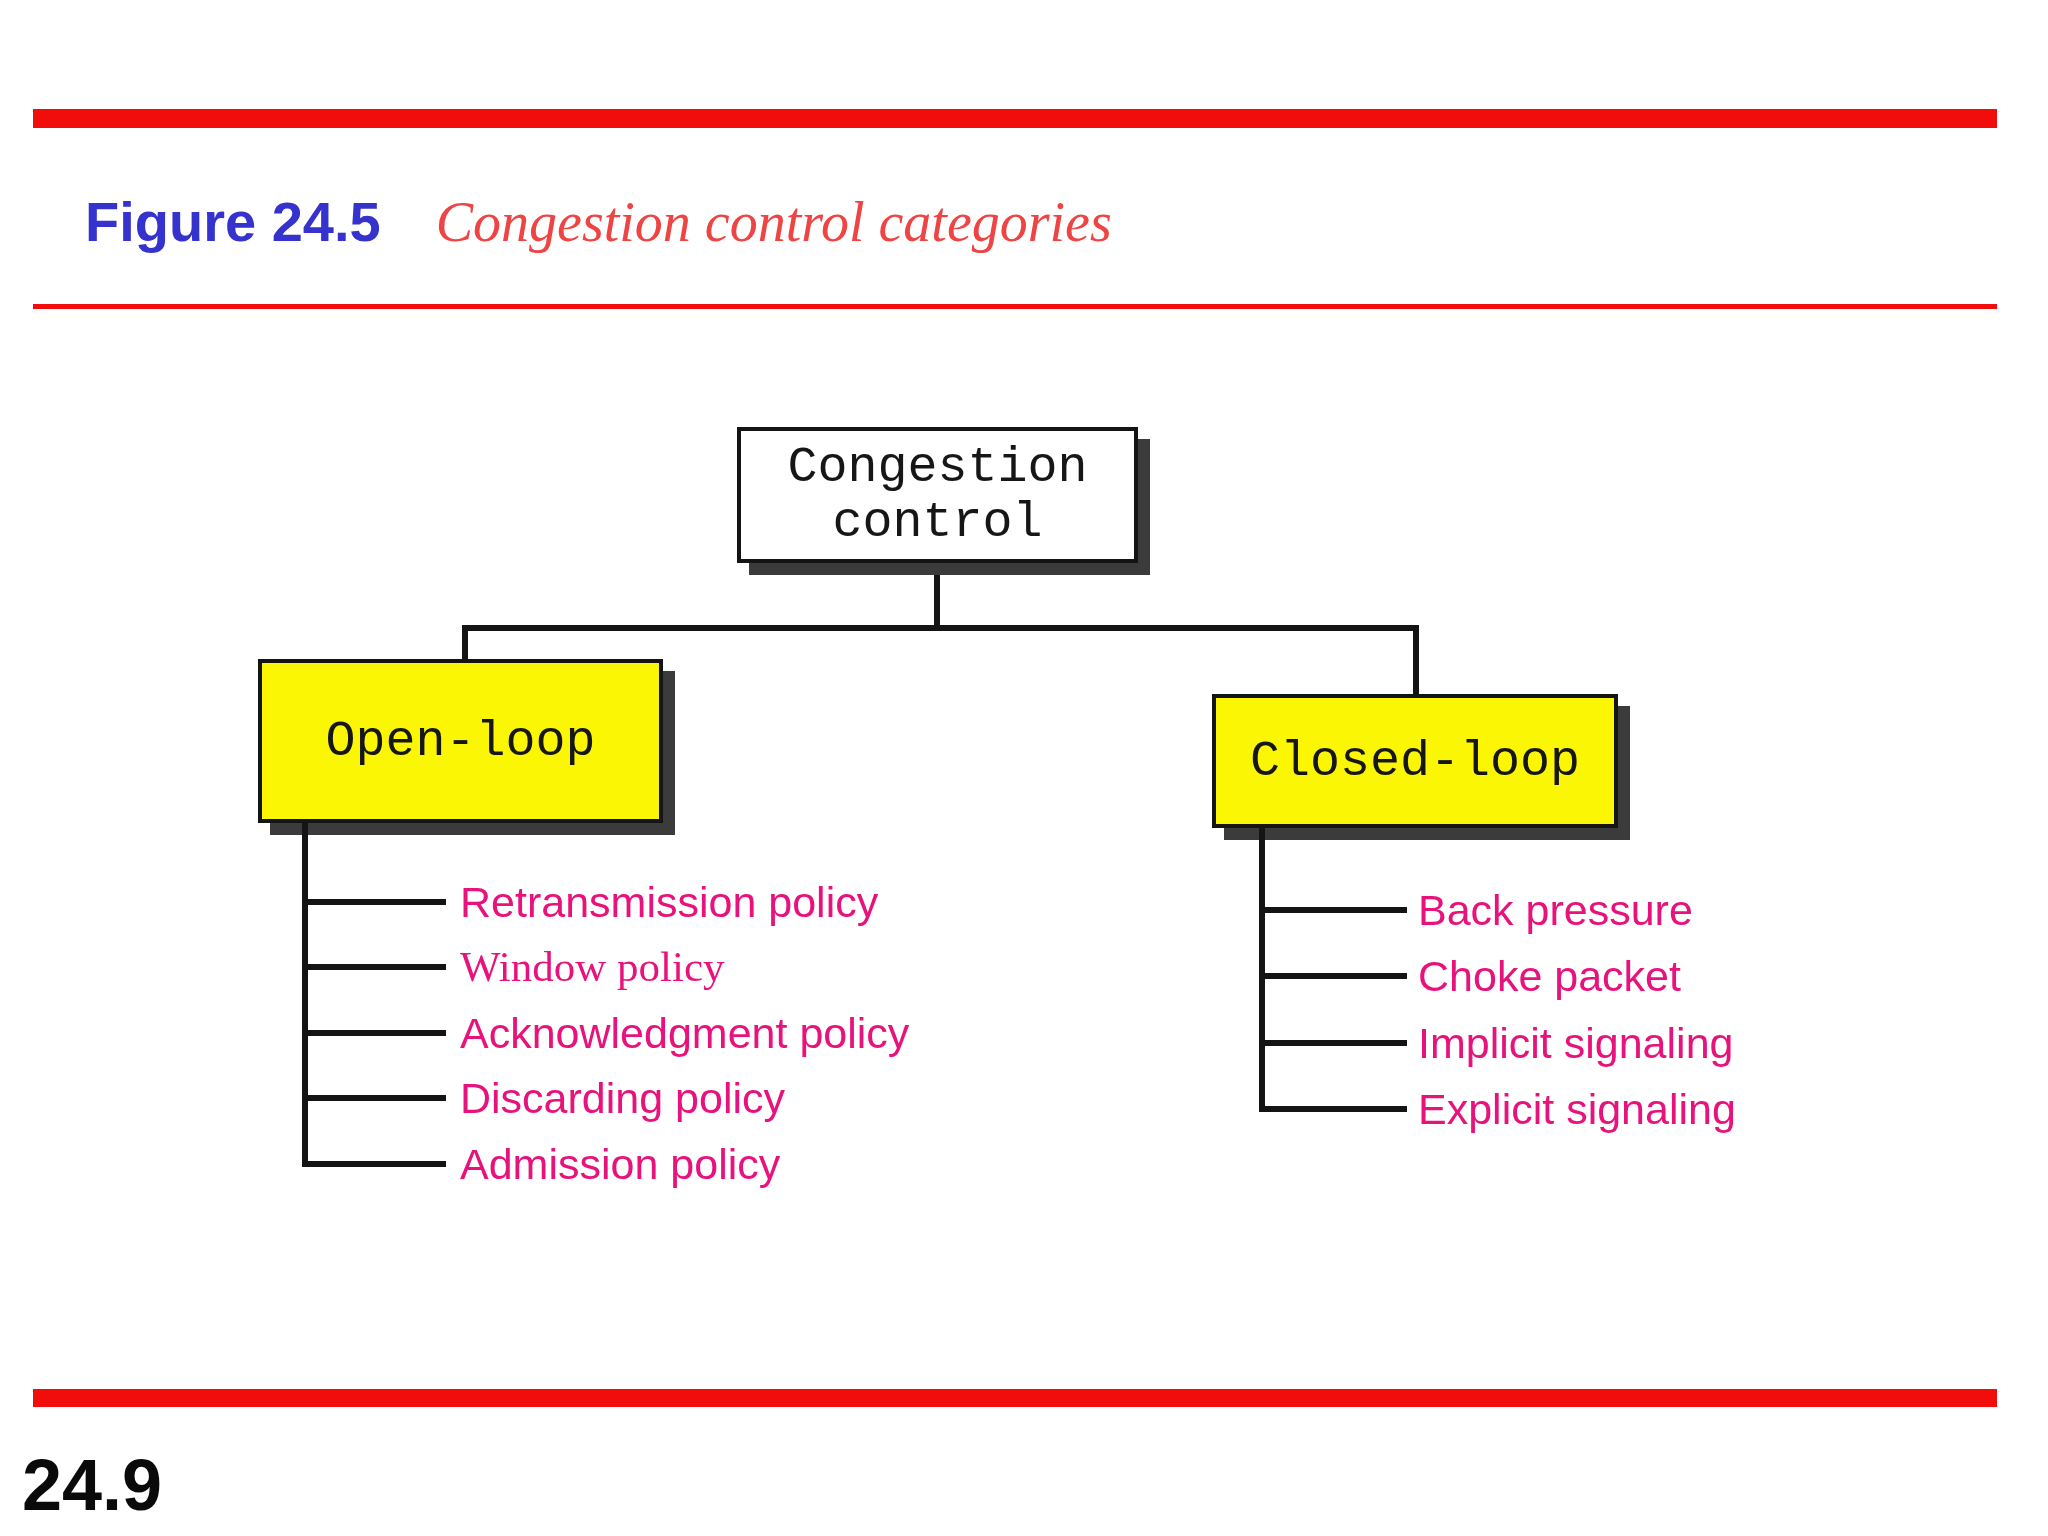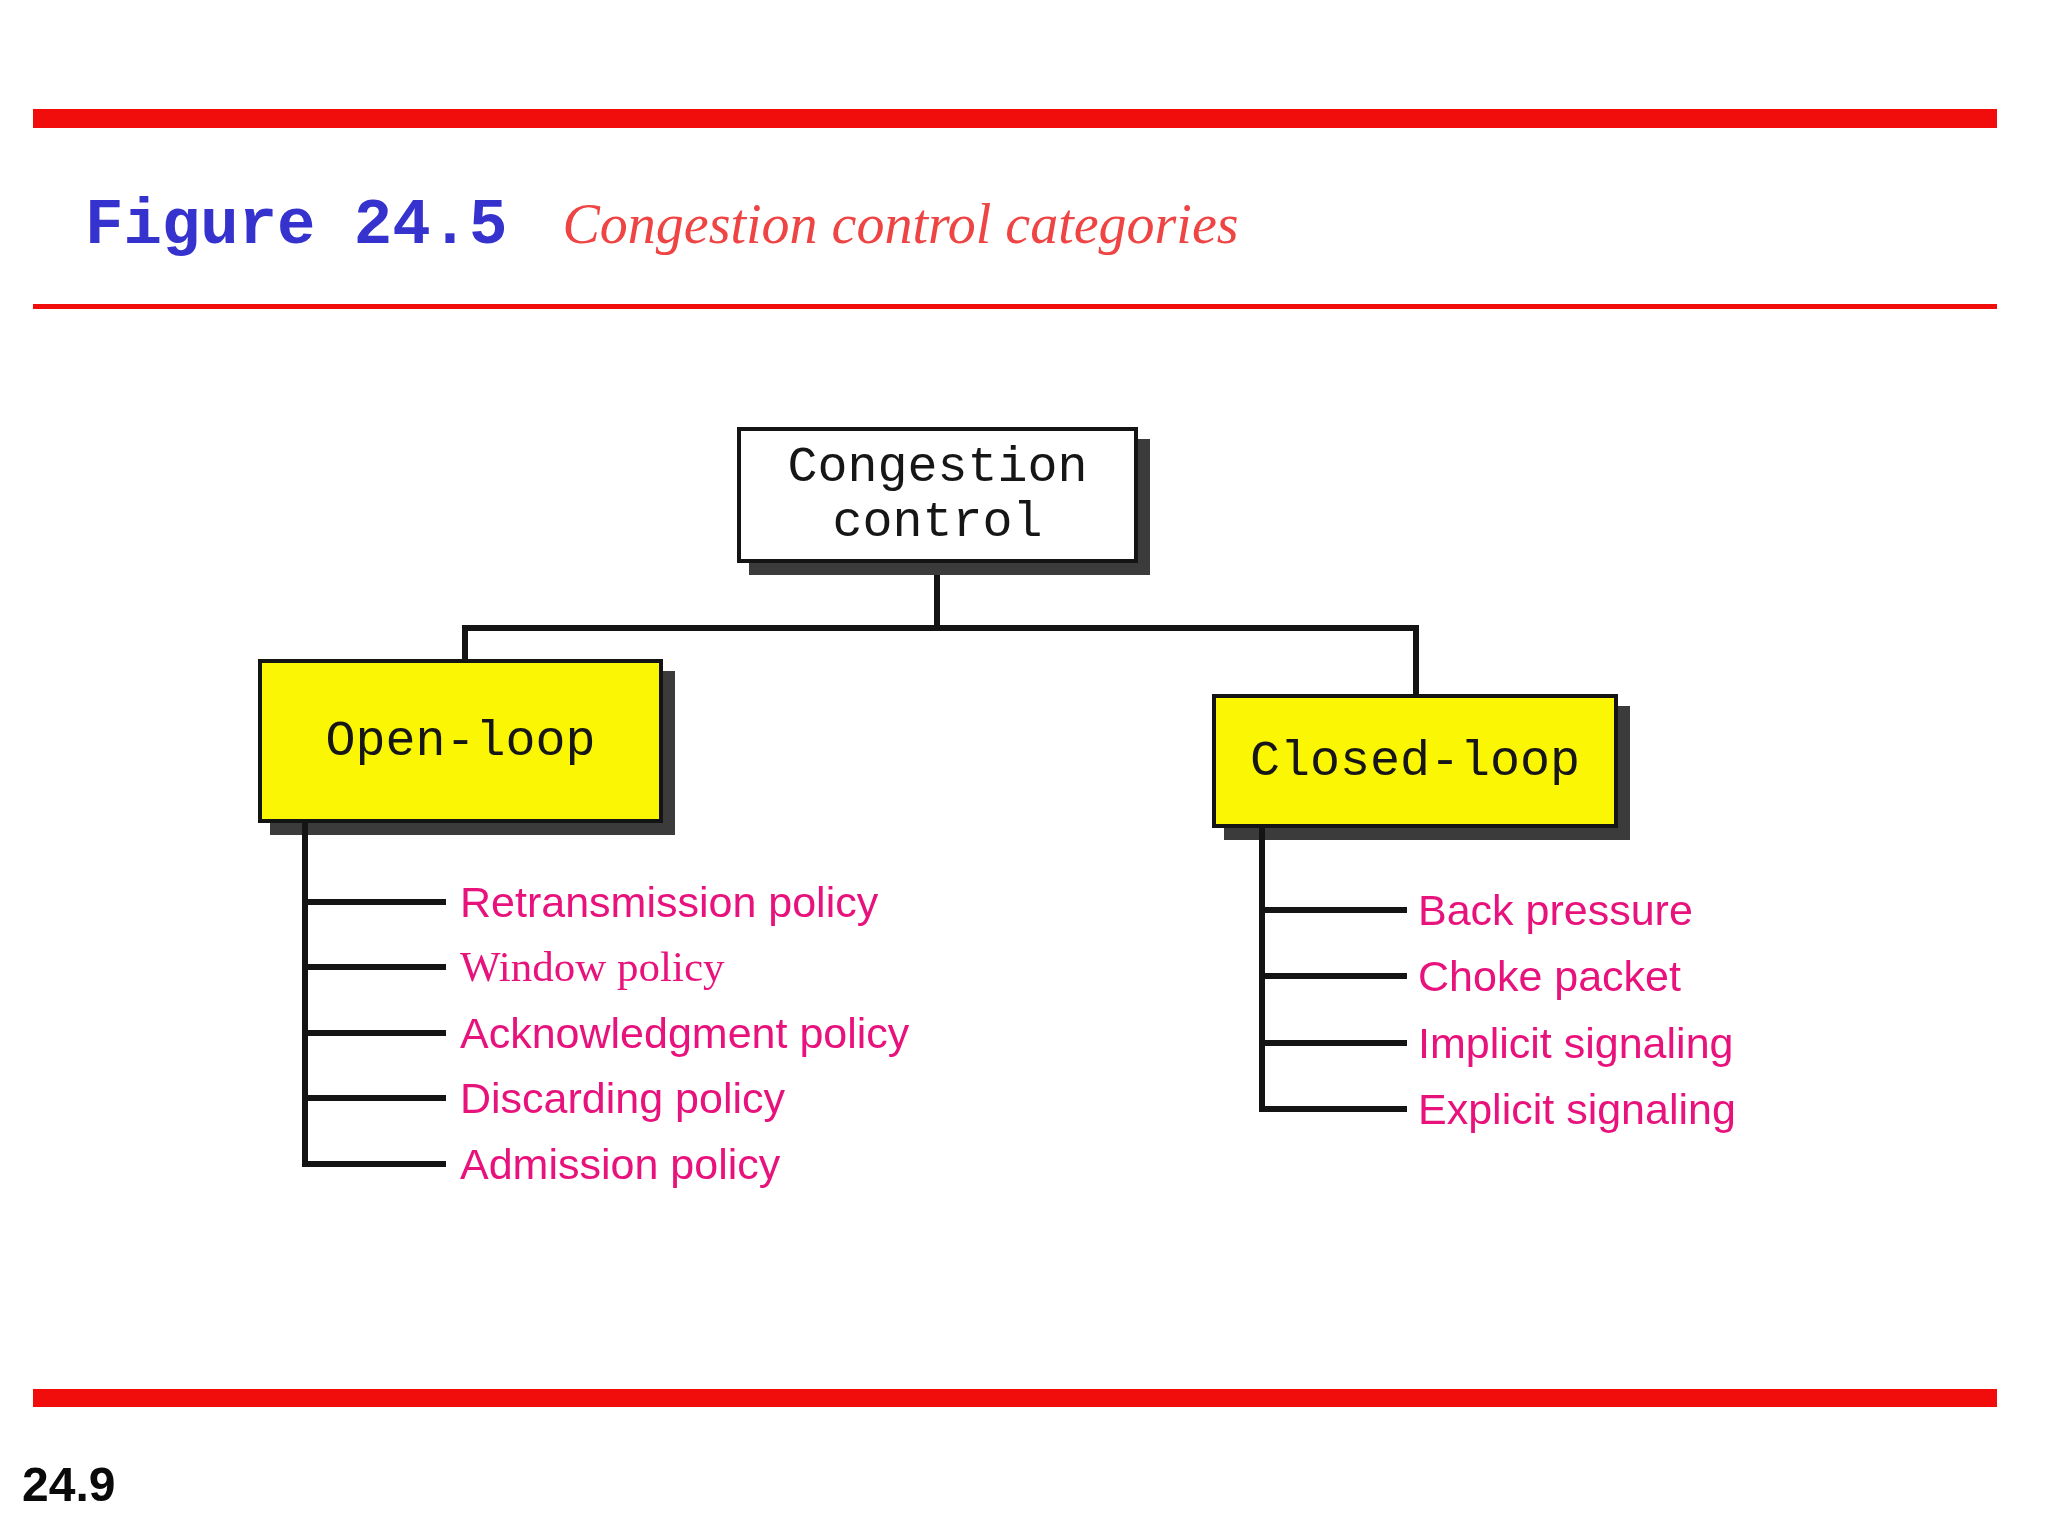--- a/index.html
+++ b/index.html
@@ -22,22 +22,22 @@
   .bar{position:absolute;left:33px;width:1964px;background:var(--accent-red);}
   .bar.top{top:109px;height:19px;}
   .bar.thin{top:304px;height:5px;}
   .bar.bottom{top:1389px;height:18px;}
   .title-row{
     position:absolute;left:85px;top:194px;
     display:flex;align-items:baseline;gap:55px;
     white-space:nowrap;
   }
   .fig-label{
-    font-family:Liberation Mono, monospace;
-    font-weight:bold;font-size:64px;line-height:1;
+    font-family:Liberation Sans, sans-serif;
+    font-weight:bold;font-size:56px;line-height:1;
     color:var(--title-blue);
   }
   .fig-caption{
     font-family:"Liberation Serif",serif;
     font-weight:normal;font-style:italic;font-size:56px;line-height:1;
     color:#ef4444;
   }
   .node{
     position:absolute;
     border:4px solid var(--line-black);
@@ -52,21 +52,21 @@
   .node.leaf-right{left:1212px;top:694px;width:406px;height:134px;background:var(--box-yellow);}
   .cline{position:absolute;background:var(--line-black);}
   .branch-label{
     position:absolute;
     color:var(--item-pink);
     font-size:43px;line-height:50px;
     white-space:nowrap;
   }
   .page-number{
     position:absolute;left:22px;top:1455px;
-    font-weight:bold;font-size:48px;line-height:60px;
+    font-weight:bold;font-size:72px;line-height:60px;
     color:#0a0a0a;
   }
 </style>
 </head>
 <body>
 
 <div class="slide">
 
   <div class="bar top"></div>
   <div class="title-row">

